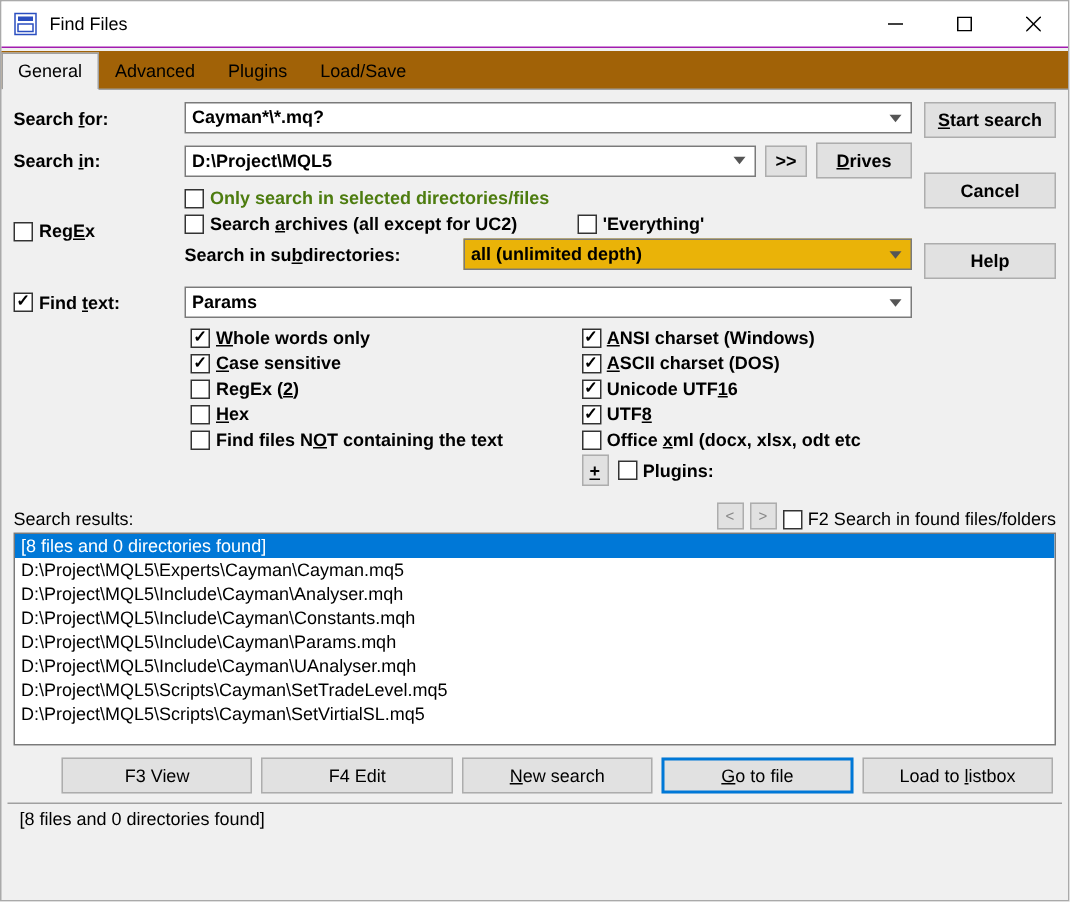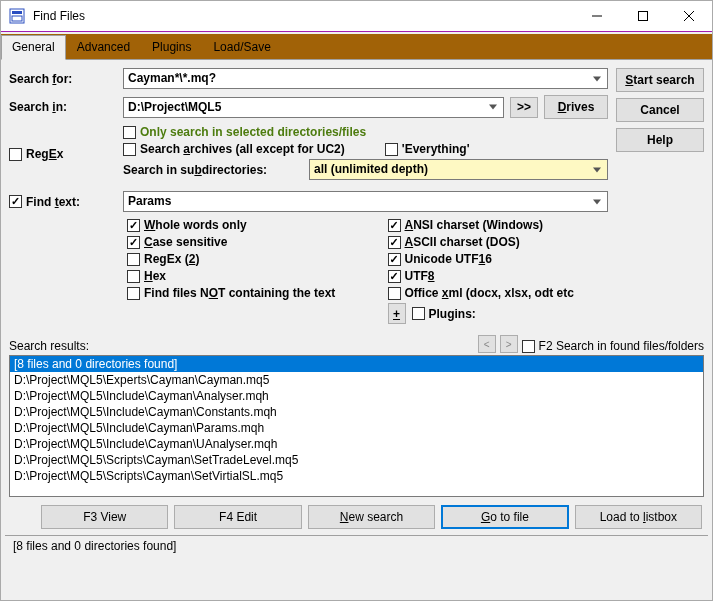--- a/index.html
+++ b/index.html
@@ -8,21 +8,21 @@
 .titlebar { height: 31px; display: flex; align-items: center; background: #fff; border-bottom: 1px solid #a21caf; }
 .titlebar .icon { width: 16px; height: 16px; margin: 0 8px; }
 .titlebar .title { flex: 1; font-size: 12px; }
 .titlebar .winbtns { display: flex; }
 .titlebar .winbtn { width: 46px; height: 30px; display: flex; align-items: center; justify-content: center; }
 .tabs { display: flex; border-bottom: 1px solid #a0a0a0; margin-top: 2px; background:#a16207; }
 .tab { padding: 4px 10px 5px 10px; border: 1px solid transparent; border-bottom: none; position: relative; top: 1px; cursor: pointer; }
 .tab.active { background: #f0f0f0; border-color: #a0a0a0; border-bottom: 1px solid #f0f0f0; }
 .content { display: flex; padding: 8px; gap: 8px; font-weight: bold; }
 .form-area { flex: 1; }
-.side-buttons { width: 88px; display: flex; flex-direction: column; gap: 6px; }
+.side-buttons { width: 88px; display: flex; flex-direction: column; gap: 23px; }
 .btn { background: #e1e1e1; border: 1px solid #adadad; padding: 4px 8px; text-align: center; min-height: 23px; display: flex; align-items: center; justify-content: center; cursor: pointer; }
 .row { display: flex; align-items: center; margin-bottom: 6px; gap: 6px; }
 .lbl { width: 108px; white-space: nowrap; }
 .input { flex: 1; background: #fff; border: 1px solid #7a7a7a; padding: 2px 18px 2px 4px; height: 21px; position: relative; }
 .combo { position: relative; }
 .combo::after { content: ""; position: absolute; right: 6px; top: 50%; transform: translateY(-50%); border-left: 4px solid transparent; border-right: 4px solid transparent; border-top: 5px solid #555; }
 .small-btn { background: #e1e1e1; border: 1px solid #adadad; padding: 2px 6px; height: 21px; display: flex; align-items: center; cursor: pointer; }
 .chk { display: flex; align-items: center; gap: 4px; white-space: nowrap; }
 .chkbox { width: 13px; height: 13px; border: 1px solid #333; background: #fff; display: inline-flex; align-items: center; justify-content: center; flex-shrink: 0; }
 .chkbox.checked::after { content: "✓"; font-size: 11px; line-height: 11px; color: #000; font-weight: bold; }
@@ -118,21 +118,21 @@
                 <span><span>Search </span><u>a</u><span>rchives (all except for UC2)</span></span>
               </span>
           <span style="width:28px"></span>
           <span class="chk">
                 <span class="chkbox"></span>
                 <span>'Everything'</span>
               </span>
         </div>
         <div class="sub-row">
           <span class="spacer-lbl"><span>Search in su</span><u>b</u><span>directories:</span></span>
-          <div class="input combo" style="background:#fef9c3">all (unlimited depth)</div>
+          <div class="input combo" style="background:#eab308">all (unlimited depth)</div>
         </div>
       </div>
     </div>
 
     <div class="row" style="margin-top:8px">
       <span class="lbl">
         <span class="chk">
               <span class="chkbox checked"></span>
               <span><span>Find </span><u>t</u><span>ext:</span></span>
             </span>

